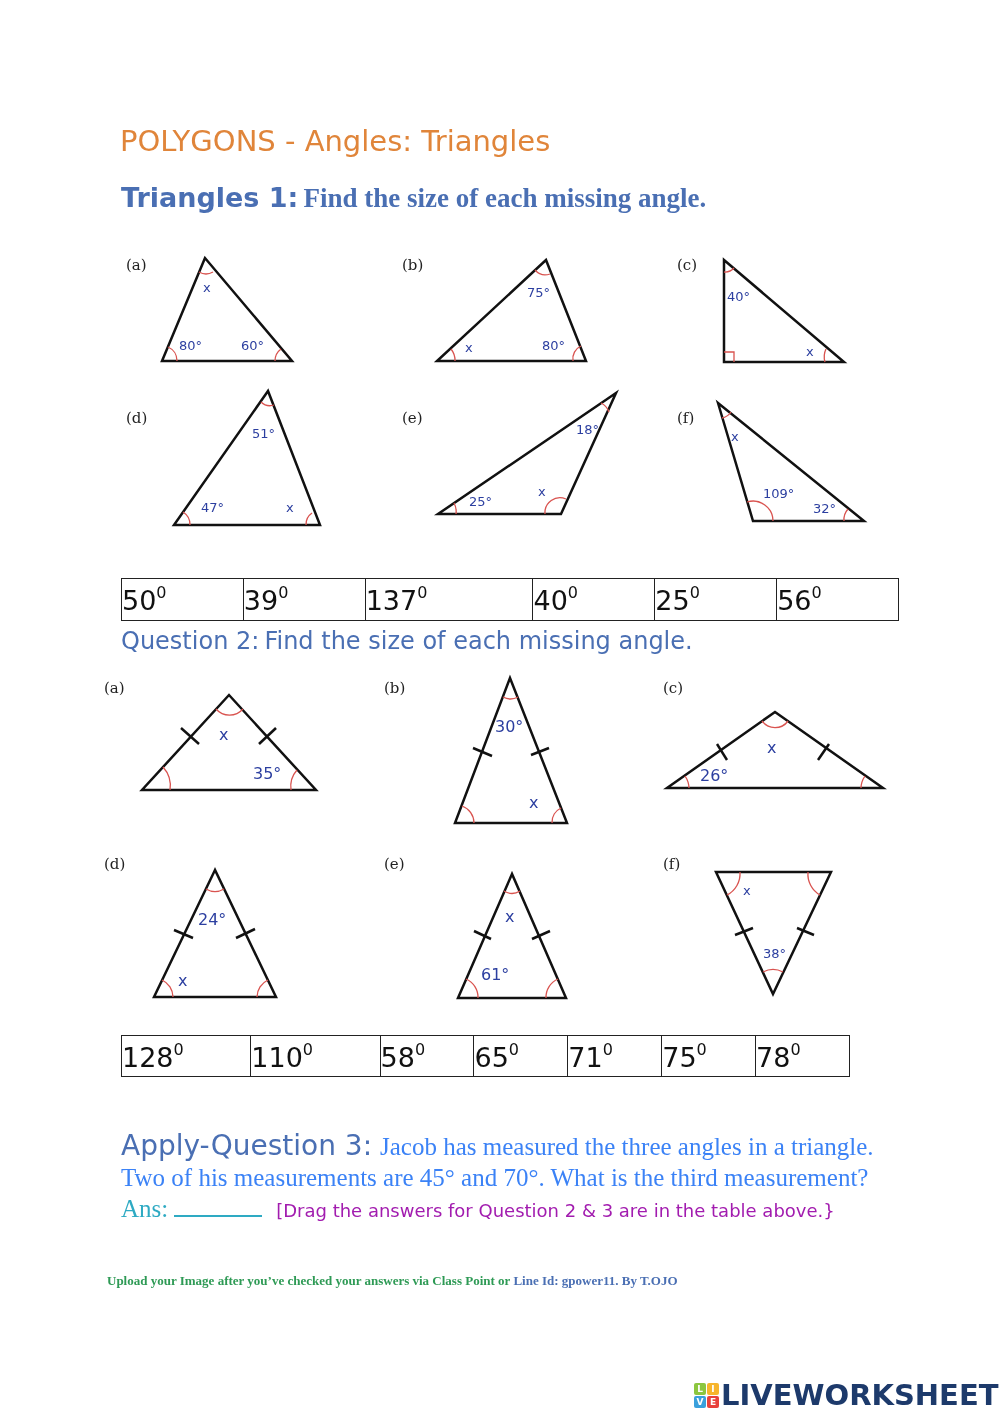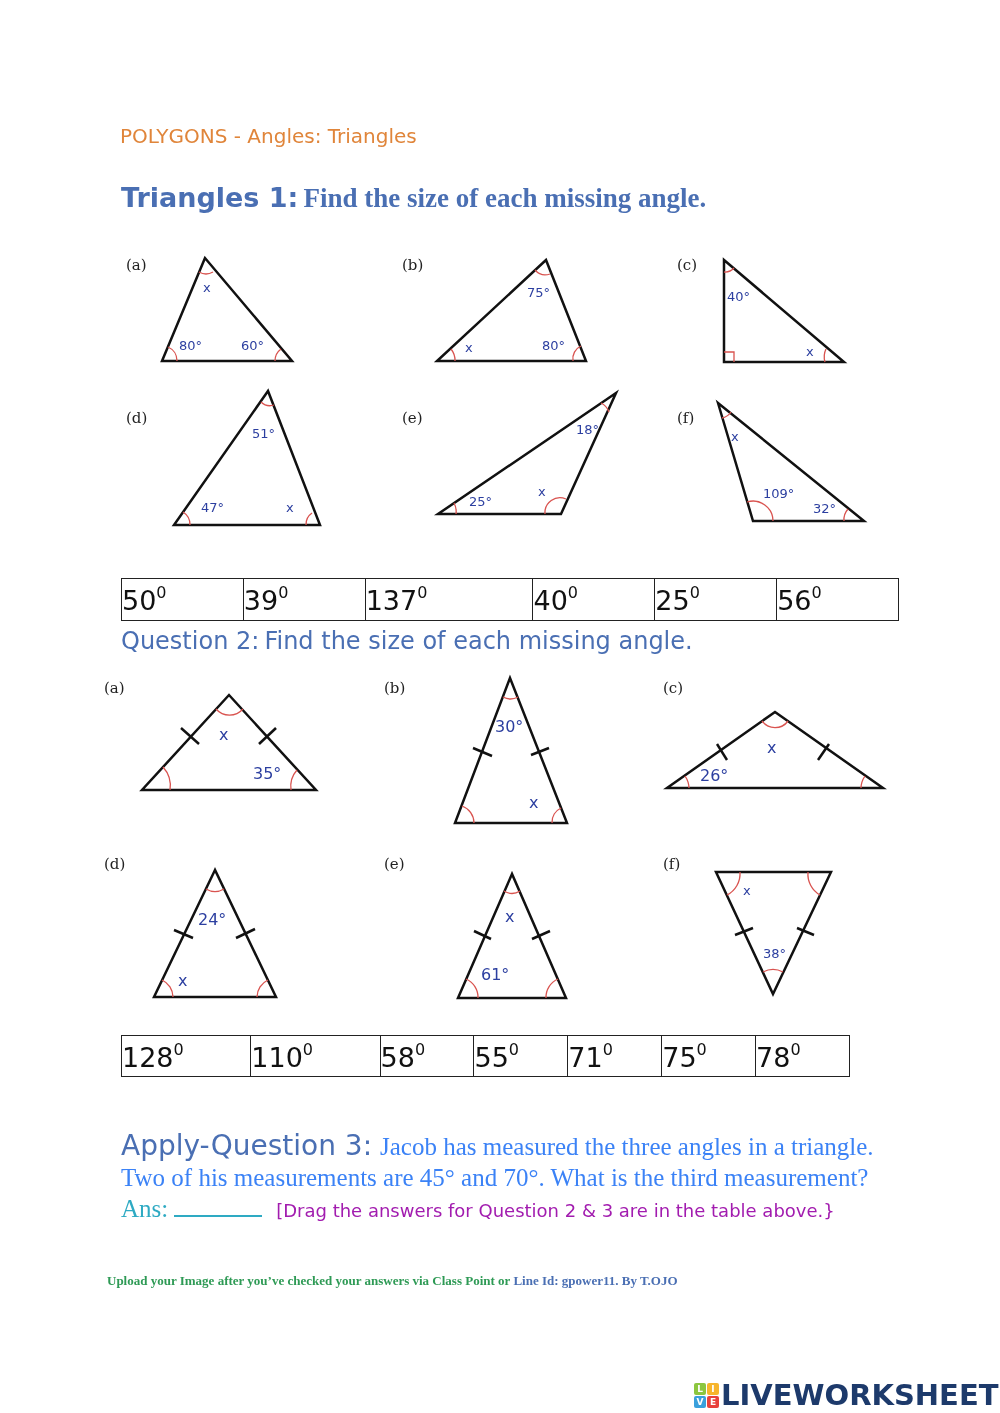--- a/index.html
+++ b/index.html
@@ -1,18 +1,18 @@
 <!DOCTYPE html>
 <html><head>
 <meta charset="utf-8">
 <style>
   html, body { margin:0; padding:0; background:#ffffff; }
   body { width:1000px; height:1413px; position:relative; overflow:hidden; font-family:"DejaVu Sans", sans-serif; }
   .abs { position:absolute; }
-  .title { left:120px; top:124px; font-size:20px; color:#e0853a; font-family:"DejaVu Sans", sans-serif; letter-spacing:0px; white-space:nowrap; }
+  .title { left:120px; top:124px; font-size:29px; color:#e0853a; font-family:"DejaVu Sans", sans-serif; letter-spacing:0px; white-space:nowrap; }
   .qhead { color:#4a6fb3; font-family:"DejaVu Sans", sans-serif; font-weight:bold; white-space:nowrap; }
   .qtext { color:#4a6fb3; font-family:"Liberation Serif", serif; font-weight:bold; }
   .serif-black { color:#3b82f6; font-family:"Liberation Serif", serif; }
   .label { font-family:"DejaVu Serif", serif; font-size:15px; color:#222; }
   .ans-table { position:absolute; border-collapse:collapse; }
   .ans-table td { border:1.5px solid #222; font-size:27px; color:#111; font-family:"DejaVu Sans", sans-serif; padding:0; }
   .ans-table td sup { font-size:16px; vertical-align:12px; }
   .q3 { left:121px; top:1130px; width:760px; font-size:25px; line-height:31px; }
   .hint { color:#a21caf; font-family:"DejaVu Sans", sans-serif; font-size:18px; }
   .ans-label { color:#2eaac3; font-family:"Liberation Serif", serif; }
@@ -195,21 +195,21 @@
     <text x="763" y="958">38°</text>
   </g>
 </svg>
 
 <table class="ans-table" style="left:121px; top:1035px; width:729px; height:42px;">
   <tbody>
       <tr>
     <td><span>128</span><sup>0</sup></td>
     <td><span>110</span><sup>0</sup></td>
     <td><span>58</span><sup>0</sup></td>
-    <td><span>55</span><sup>0</sup></td>
+    <td><span>65</span><sup>0</sup></td>
     <td><span>71</span><sup>0</sup></td>
     <td><span>75</span><sup>0</sup></td>
     <td><span>78</span><sup>0</sup></td>
   </tr>
 </tbody>
   </table>
 
 <div class="abs q3">
   <span class="qhead" style="font-size:28px; font-weight:normal;">Apply-Question 3:</span>
   <span class="serif-black">Jacob has measured the three angles in a triangle. Two of his measurements are 45° and 70°. What is the third measurement?</span>

